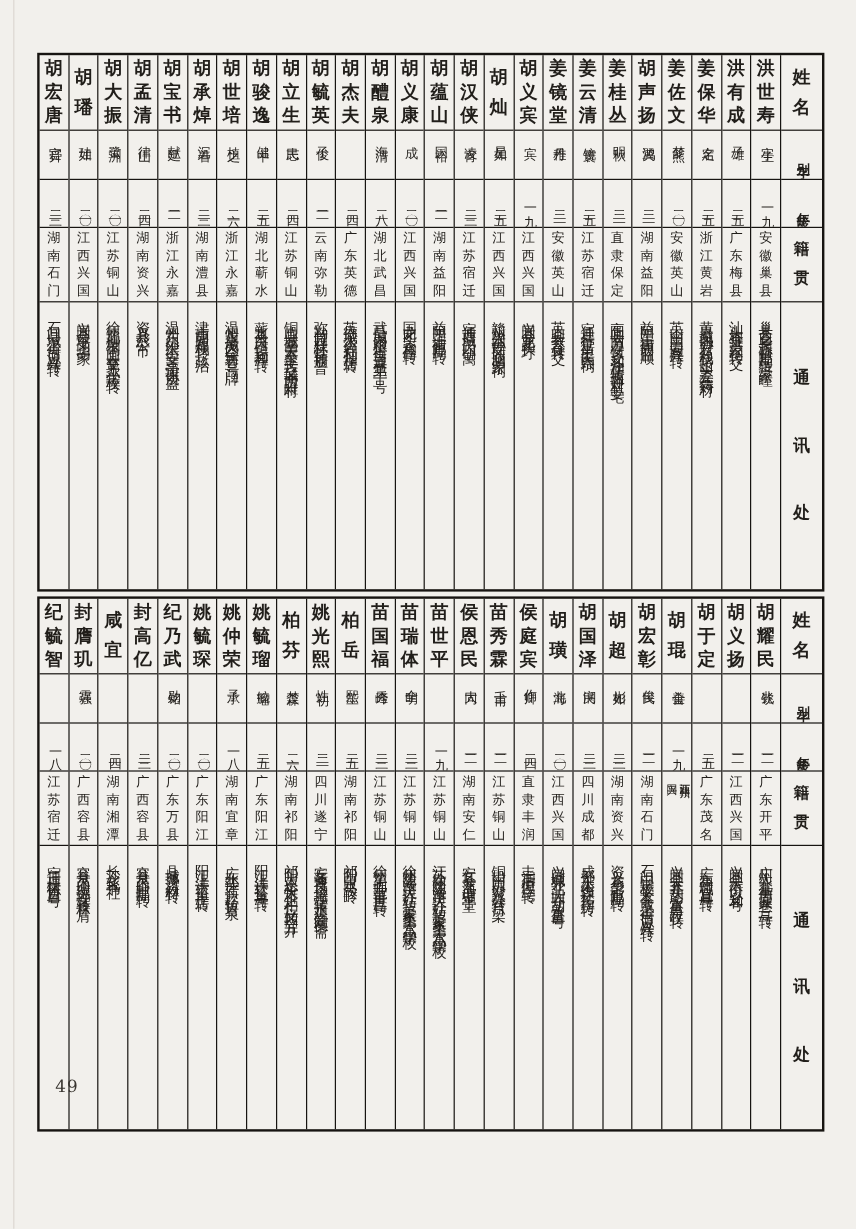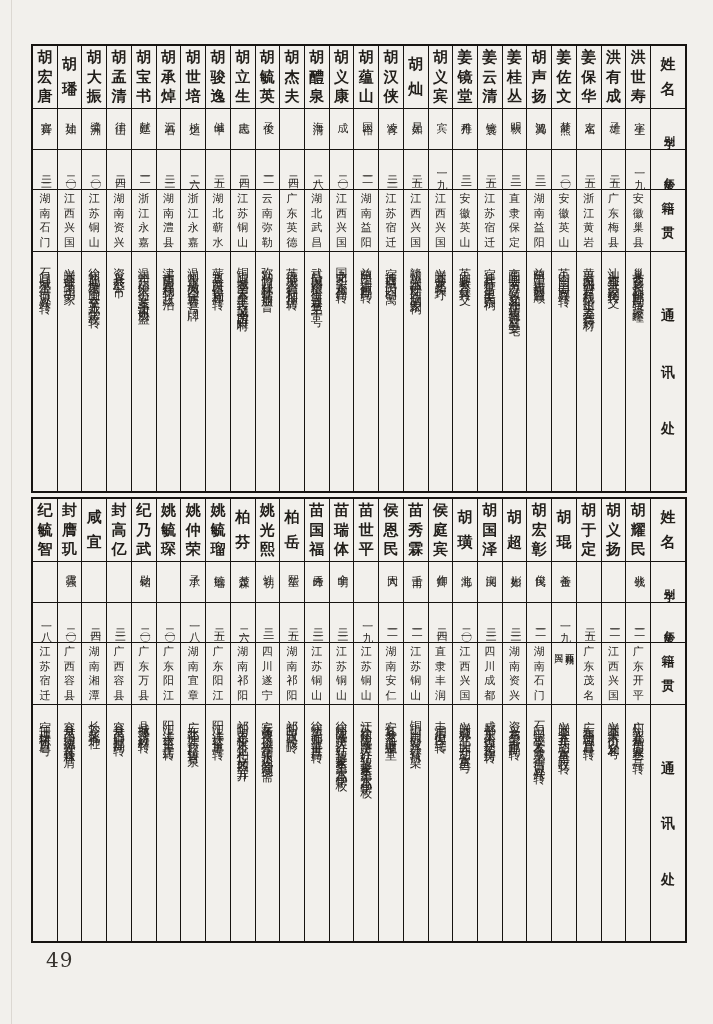--- a/index.html
+++ b/index.html
@@ -91,23 +91,23 @@
     line-height:12px;
     letter-spacing:3.5px;
   }
   .header-col .r-name{font-size:15px;}
   .header-col .h-mid{font-size:13px;}
   .header-col .r-native{font-size:13px;}
   .header-col .r-contact{font-size:14px;padding:14px 0;}
 
   .page-number{
     position:absolute;
-    left:46px;top:948px;
+    left:46px;top:898px;
     font-family:"DejaVu Serif",serif;
-    font-size:20px;
+    font-size:14px;
     color:#38342f;
     letter-spacing:1px;
   }
 </style>
 </head>
 <body>
 
 <div class="page-edge"></div>
 
 <div class="roster t1">

